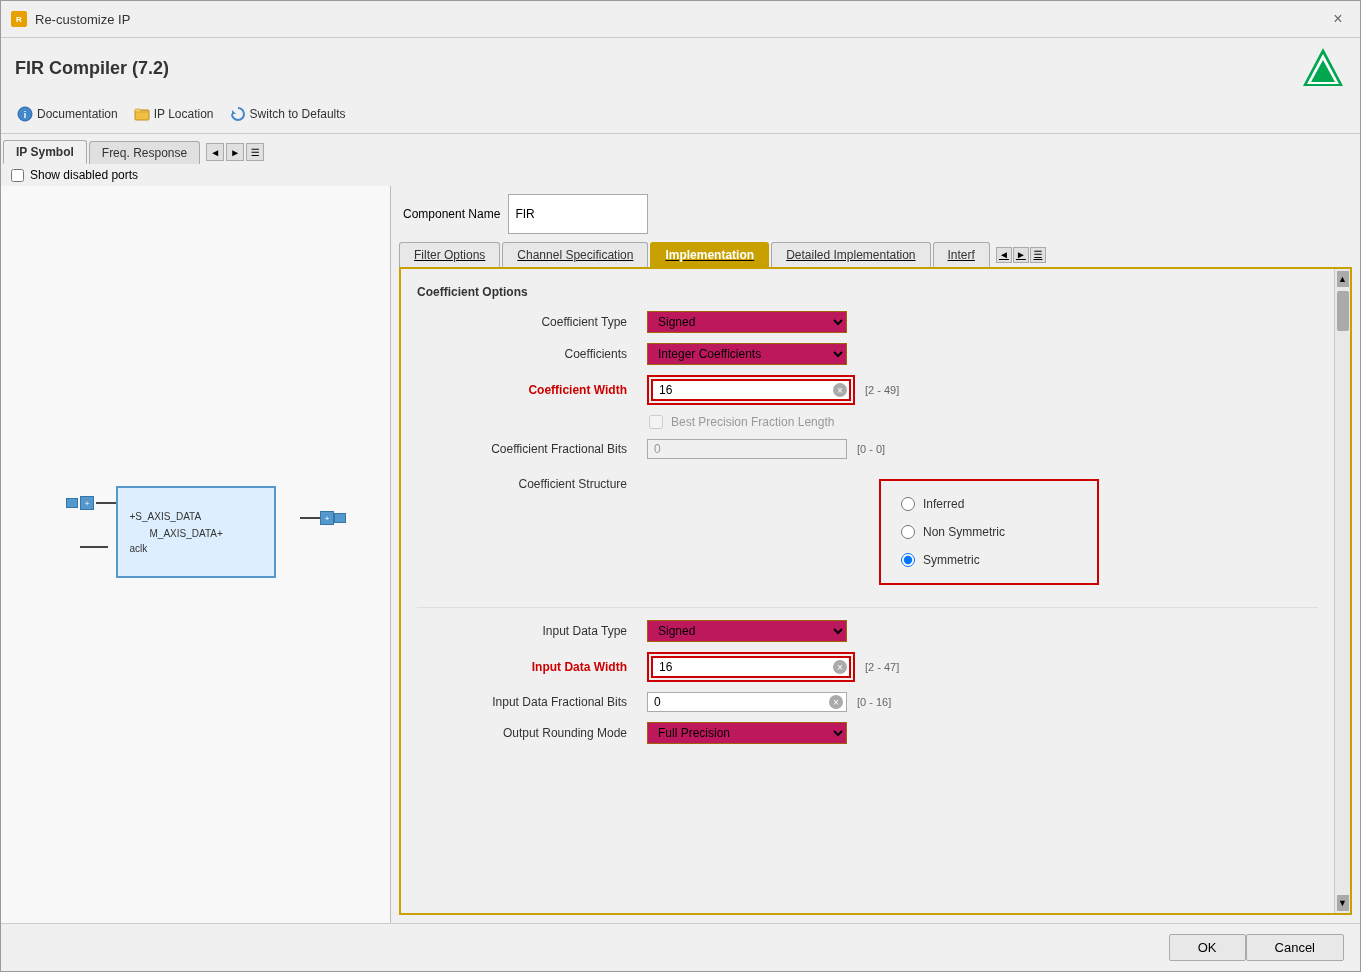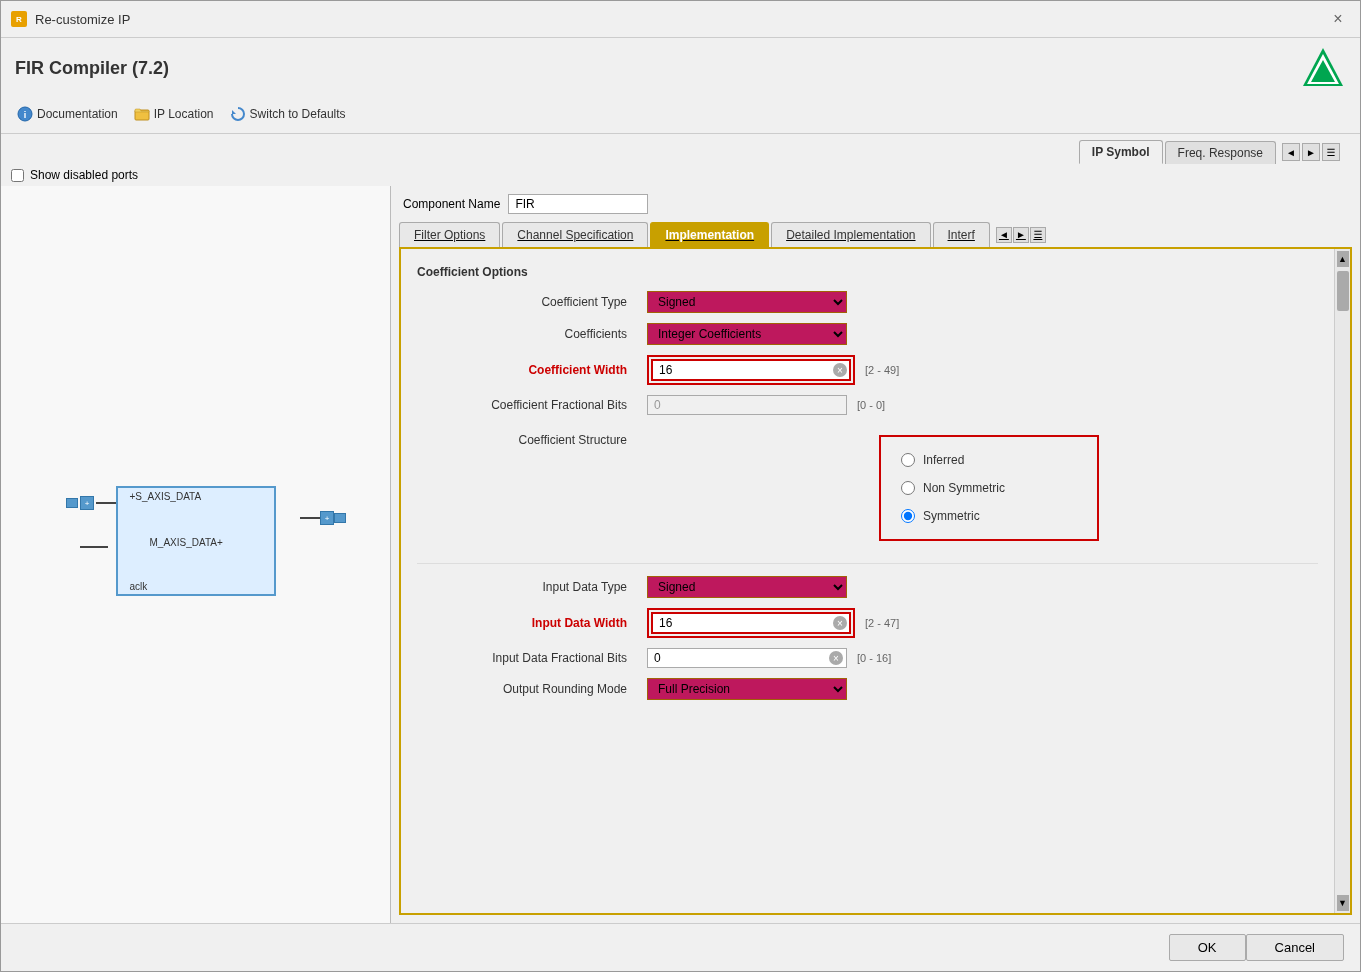--- a/index.html
+++ b/index.html
@@ -87,24 +87,23 @@
     .main-content {
       flex: 1;
       display: flex;
       flex-direction: column;
       overflow: hidden;
     }
     
     .tabs-row {
       display: flex;
       align-items: center;
-      padding: 6px 20px 0;
+      padding: 6px 2px 0;
       background: #f0f0f0;
       gap: 2px;
-      justify-content: flex-end;
     }
     .tab {
       padding: 4px 12px;
       border: 1px solid #aaa;
       border-bottom: none;
       background: #e0e0e0;
       cursor: pointer;
       font-size: 12px;
       color: #333;
       border-radius: 3px 3px 0 0;
@@ -150,50 +149,49 @@
     .ip-symbol {
       position: relative;
       width: 260px;
       height: 120px;
       margin-top: 280px;
     }
     .ip-block {
       position: absolute;
       left: 50px; top: 0;
       width: 160px;
-      height: 110px;
+      height: 92px;
       border: 2px solid #5599cc;
       background: #ddeeff;
       display: flex;
       flex-direction: column;
       justify-content: center;
       padding: 8px 12px;
       font-size: 11px;
       color: #333;
-      gap: 29px;
     }
     .port-connector {
       display: flex; align-items: center; gap: 2px; font-size: 10px;
     }
     
     .right-panel {
       flex: 1;
       display: flex;
       flex-direction: column;
       padding: 8px;
       overflow: hidden;
     }
     .component-name-row {
       display: flex; align-items: center; gap: 8px;
       padding: 0 4px 8px;
       font-size: 12px;
     }
     .component-name-input {
       border: 1px solid #aaa;
-      padding: 2px 6px;
+      padding: 12px 6px;
       font-size: 12px;
       width: 140px;
       background: white;
     }
     
     .inner-tabs {
       display: flex; align-items: center; gap: 0;
       border-bottom: 2px solid #c8a000;
       text-decoration: underline;
     }
@@ -560,20 +558,24 @@
                 <span class="form-label" style="font-weight:bold; color:#cc0000;">Coefficient Width</span>
                 <div style="border:2px solid #cc0000; padding:2px;">
                   <div class="form-input-with-clear">
                     <input type="text" class="form-input highlighted" value="16" style="">
                     <button class="clear-btn">×</button>
                   </div>
                 </div>
                 <span class="range-label">[2 - 49]</span>
               </div>
 
+              <div class="checkbox-row">
+                <input type="checkbox" disabled="" style="">
+                <span class="checkbox-label">Best Precision Fraction Length</span>
+              </div>
 
               <div class="form-row">
                 <span class="form-label">Coefficient Fractional Bits</span>
                 <input type="text" class="form-input" value="0" style="background: rgb(240, 240, 240); color: rgb(153, 153, 153);">
                 <span class="range-label">[0 - 0]</span>
               </div>
 
               <div class="form-row" style="align-items:flex-start;">
                 <span class="form-label" style="margin-top:8px;">Coefficient Structure</span>
                 <div class="coeff-structure-box">

